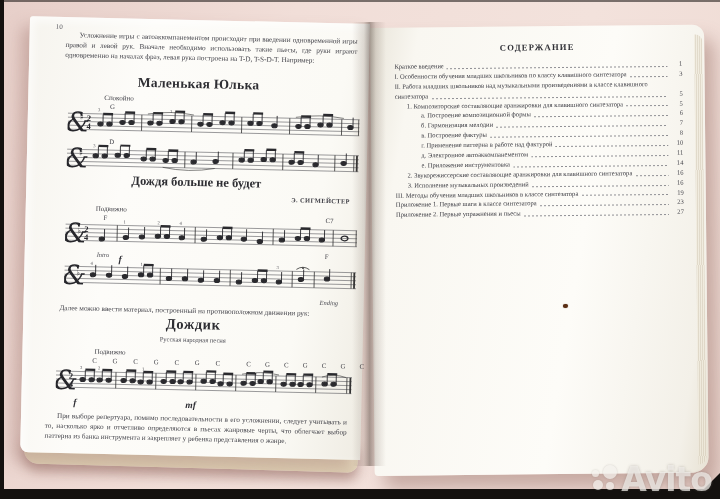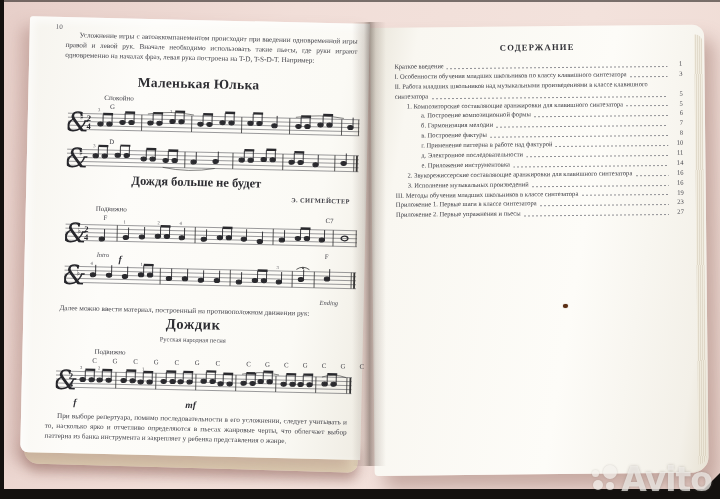--- a/index.html
+++ b/index.html
@@ -357,21 +357,21 @@
     <span class="toc-page">8</span>
   </div>
 
   <div class="toc-row lvl2">
     <span class="toc-label">г. Применение паттерна в работе над фактурой</span>
     <span class="toc-dots"></span>
     <span class="toc-page">10</span>
   </div>
 
   <div class="toc-row lvl2">
-    <span class="toc-label">д. Электронное последовательности</span>
+    <span class="toc-label">д. Электронное автоаккомпанементом</span>
     <span class="toc-dots"></span>
     <span class="toc-page">11</span>
   </div>
 
   <div class="toc-row lvl2">
     <span class="toc-label">е. Приложение инструментовка</span>
     <span class="toc-dots"></span>
     <span class="toc-page">14</span>
   </div>
 

